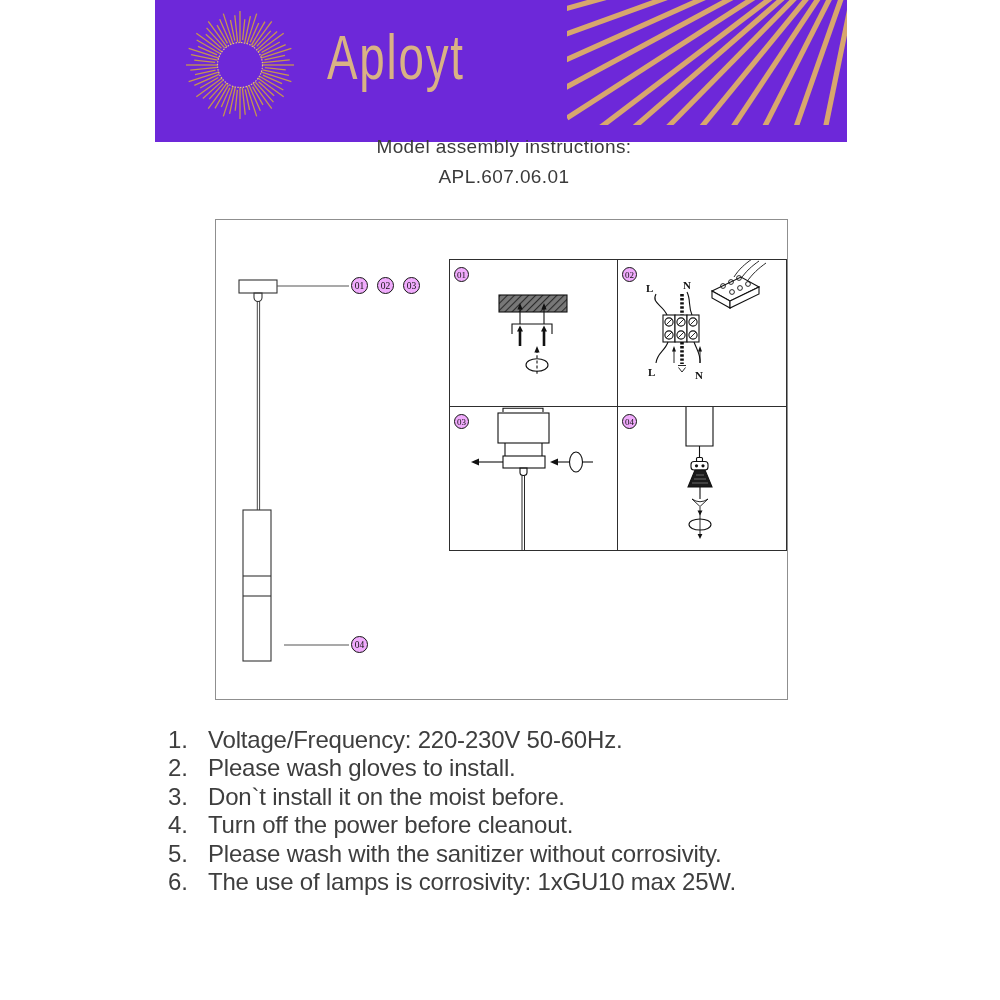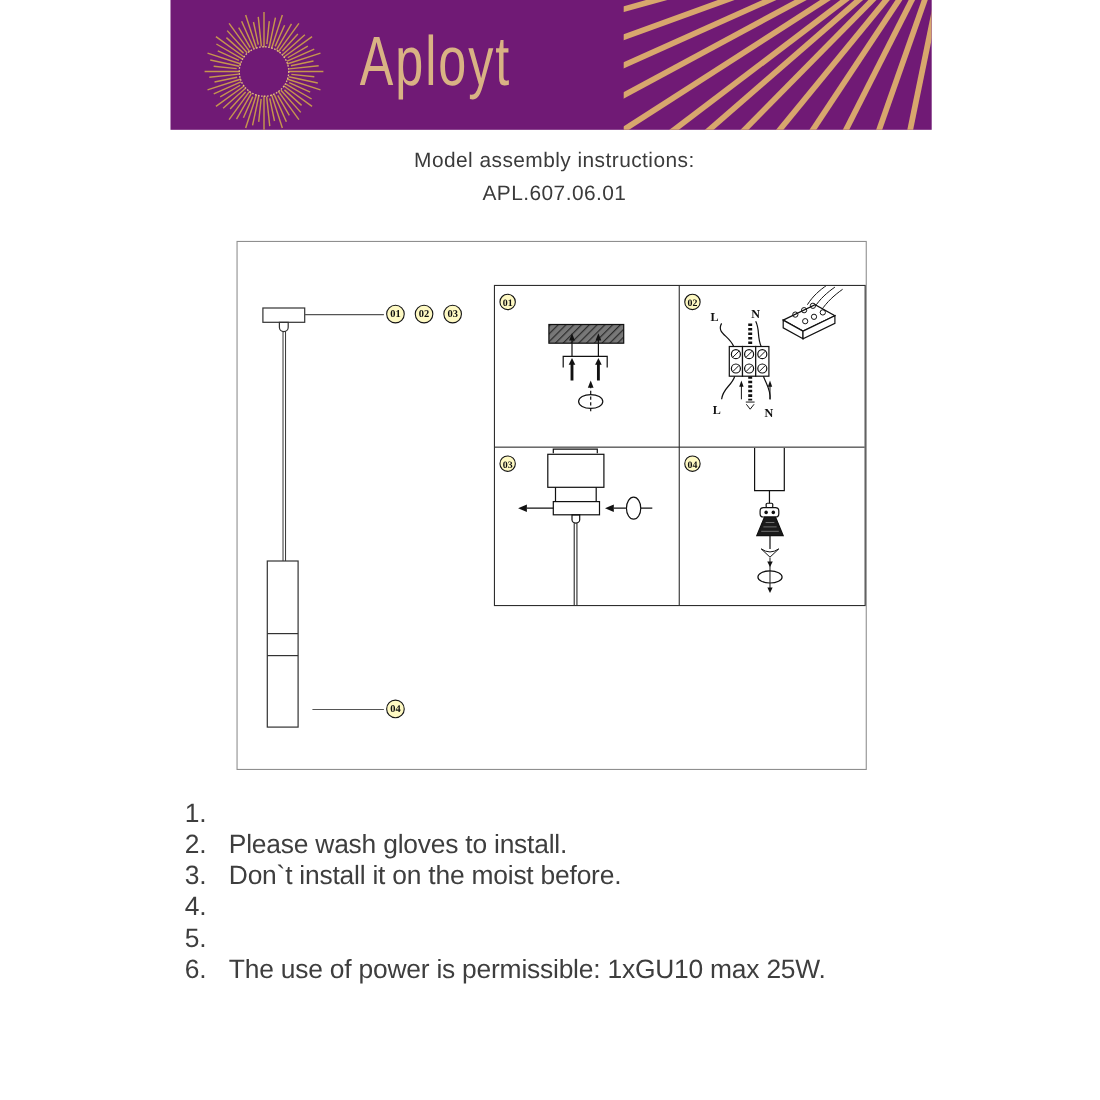--- a/index.html
+++ b/index.html
@@ -1,40 +1,40 @@
 <!DOCTYPE html>
 <html><head>
 <meta charset="utf-8">
 <style>
   html,body{margin:0;padding:0;background:#fff;}
   .page{position:relative;width:1000px;height:1000px;background:#ffffff;
         font-family:"Liberation Sans",sans-serif;overflow:hidden;}
 
   
-  .banner{position:absolute;left:155px;top:0;width:692px;height:118px;
-          background:#701a75;overflow:hidden;}
+  .banner{position:absolute;left:155px;top:0;width:692px;height:142px;
+          background:#6d28d9;overflow:hidden;}
   .brand{position:absolute;left:172px;top:20px;font-size:52px;color:#d9b284;
          letter-spacing:2px;transform:scaleY(1.22) scaleX(0.88);
          transform-origin:left top;font-weight:400;}
   .sunburst{position:absolute;left:27px;top:7px;}
   .rays{position:absolute;right:0;top:0;}
 
   
   .title-wrap{position:absolute;left:4px;top:132px;width:1000px;text-align:center;
               color:#3b3b3b;font-size:19px;line-height:30px;letter-spacing:0.4px;}
 
   
   .dbox{position:absolute;left:215px;top:219px;width:571px;height:479px;
         border:1px solid #8f8f8f;background:#fff;}
   .lamp-svg{position:absolute;left:0;top:0;}
 
   .badge{position:absolute;box-sizing:border-box;border:1.7px solid #141414;
-         border-radius:50%;background:#fef9c3;display:flex;align-items:center;
+         border-radius:50%;background:#f0abfc;display:flex;align-items:center;
          justify-content:center;font-family:"Liberation Serif",serif;
-         font-weight:700;color:#111;}
+         font-weight:400;color:#111;}
   .badge.co{width:17px;height:17px;font-size:9.5px;}
   .badge.pn{width:15px;height:15px;font-size:9px;left:4px;top:7px;}
 
   .grid{position:absolute;left:233px;top:39px;width:336px;height:290px;
         border:1.3px solid #2e2e2e;box-sizing:content-box;}
   .grid .vline{position:absolute;left:167px;top:0;width:1.3px;height:100%;background:#2e2e2e;}
   .grid .hline{position:absolute;left:0;top:146px;width:100%;height:1.3px;background:#2e2e2e;}
   .cell{position:absolute;overflow:hidden;}
   .cell svg{position:absolute;left:0;top:0;}
   .c1{left:0;top:0;width:167px;height:146px;}
@@ -255,34 +255,37 @@
           </g>
         </svg>
         <div class="badge pn">04</div>
       </div>
     </div>
   </div>
 
   <div class="ins">
     <div class="row">
       <span class="num">1.</span>
+      <span class="txt">Voltage/Frequency: 220-230V 50-60Hz.</span>
     </div>
     <div class="row">
       <span class="num">2.</span>
       <span class="txt">Please wash gloves to install.</span>
     </div>
     <div class="row">
       <span class="num">3.</span>
       <span class="txt">Don`t install it on the moist before.</span>
     </div>
     <div class="row">
       <span class="num">4.</span>
+      <span class="txt">Turn off the power before cleanout.</span>
     </div>
     <div class="row">
       <span class="num">5.</span>
+      <span class="txt">Please wash with the sanitizer without corrosivity.</span>
     </div>
     <div class="row">
       <span class="num">6.</span>
-      <span class="txt">The use of power is permissible: 1xGU10 max 25W.</span>
+      <span class="txt">The use of lamps is corrosivity: 1xGU10 max 25W.</span>
     </div>
   </div>
 
 </div>
 
 </body></html>

